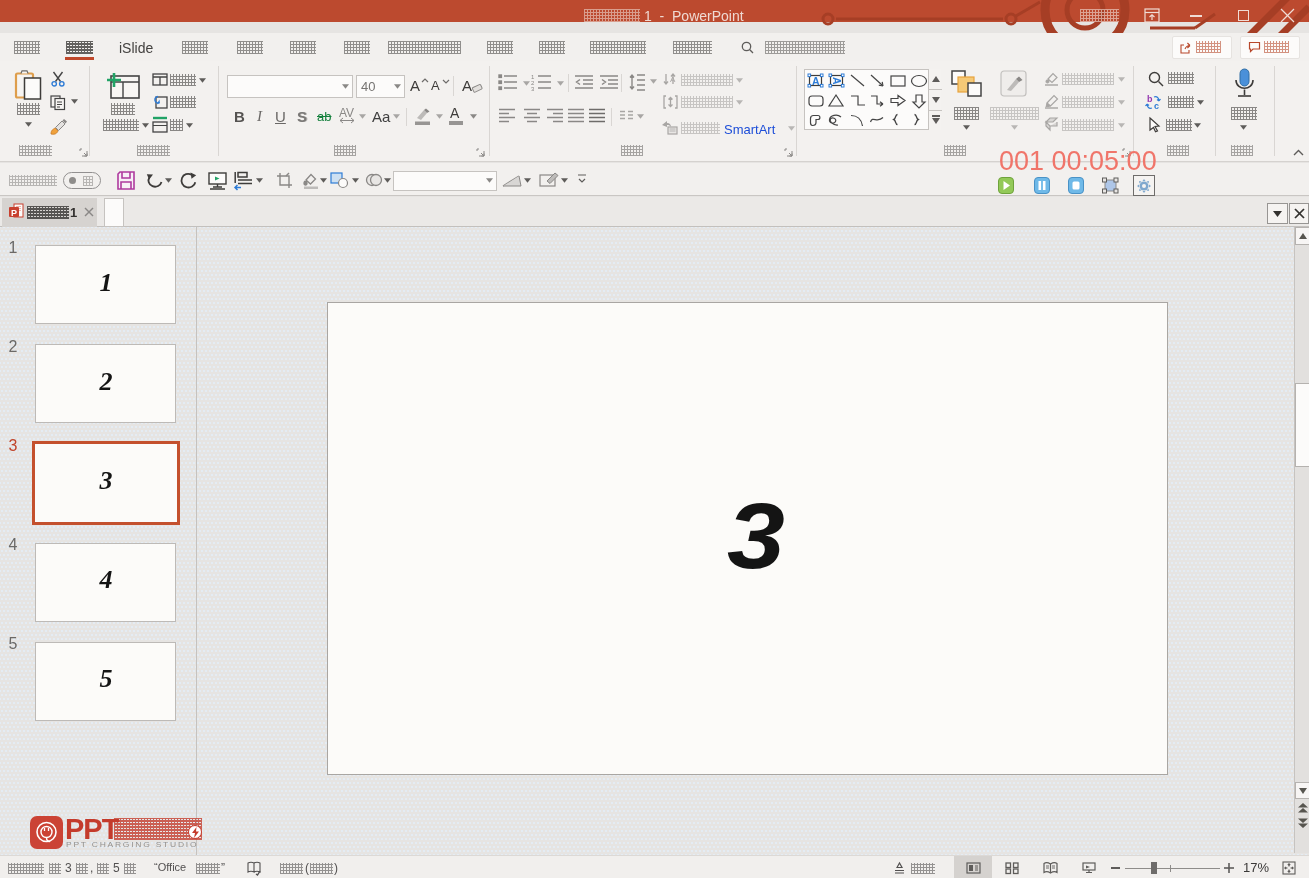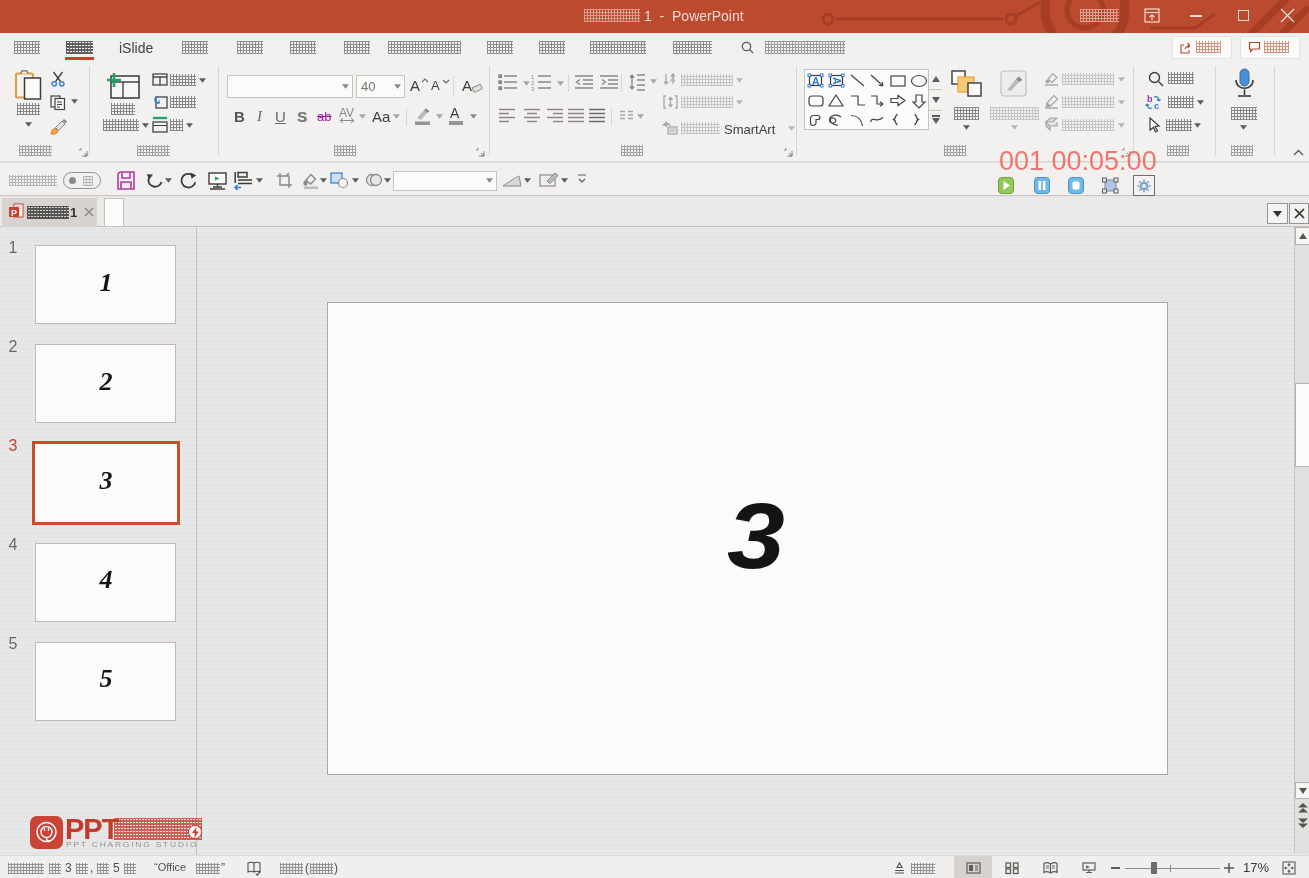--- a/index.html
+++ b/index.html
@@ -6,21 +6,21 @@
 .ab{position:absolute}
 .z{position:absolute;opacity:.58;background-image:repeating-linear-gradient(90deg,var(--c) 0 1px,transparent 1px 3px),repeating-linear-gradient(0deg,var(--c) 0 1.2px,transparent 1.2px 3px)}
 .zb{position:absolute;opacity:.78;background-image:repeating-linear-gradient(90deg,var(--c) 0 1.4px,transparent 1.4px 3px),repeating-linear-gradient(0deg,var(--c) 0 1.6px,transparent 1.6px 3px)}
 .dots{background-image:radial-gradient(circle,#E4ECF4 0.8px,transparent 1.05px),radial-gradient(circle,#E4ECF4 0.8px,transparent 1.05px);background-size:4px 8px,4px 8px;background-position:0 0,2px 4px}
 .vsep{position:absolute;width:1px;background:#D9D6D3}
 svg{position:absolute;overflow:visible}
 .tx{position:absolute;white-space:nowrap}
 </style></head>
 <body>
 
-<div class="ab" id="titlebar" style="left:0;top:0;width:1309px;height:33px;background:#BC4A2F">
+<div class="ab" id="titlebar" style="left:0;top:0;width:1309px;height:22px;background:#BC4A2F">
   <svg width="1309" height="33" viewBox="0 0 1309 33">
     <g stroke="#A63E25" fill="none">
       <circle cx="828" cy="19" r="5" stroke-width="3"></circle>
       <line x1="836" y1="19" x2="1003" y2="19" stroke-width="3"></line>
       <circle cx="1011" cy="19" r="5" stroke-width="3"></circle>
       <line x1="1016" y1="16" x2="1040" y2="2" stroke-width="3"></line>
       <circle cx="1085" cy="10" r="40" stroke-width="9"></circle>
       <circle cx="1085" cy="10" r="18" stroke-width="5"></circle>
       <line x1="1150" y1="28" x2="1195" y2="28" stroke-width="3"></line>
       <line x1="1195" y1="28" x2="1215" y2="14" stroke-width="3"></line>
@@ -187,21 +187,21 @@
     </svg>
   <div class="vsep" style="left:453px;top:15px;height:20px"></div>
   <div class="tx" style="left:462px;top:16px;font-size:15px;color:#3E3C3A">A</div>
   <svg style="left:472px;top:23px" width="12" height="9" viewBox="0 0 12 9">
       <rect x="1" y="2" width="9" height="5" rx="1" transform="rotate(-25 5 5)" fill="#E3E0DD" stroke="#8A8886" stroke-width="1"></rect>
     </svg>
   <div class="tx" style="left:234px;top:47px;font-size:15px;font-weight:bold;color:#555351">B</div>
   <div class="tx" style="left:257px;top:47px;font-size:15px;font-style:italic;font-family:'Liberation Serif',serif;color:#6a6866">I</div>
   <div class="tx" style="left:275px;top:47px;font-size:15px;text-decoration:underline;color:#6a6866">U</div>
   <div class="tx" style="left:297px;top:47px;font-size:15px;font-weight:bold;color:#7a7876;text-shadow:1px 0 #b8b6b4">S</div>
-  <div class="tx" style="left:317px;top:48px;font-size:13px;text-decoration:line-through;color:#a21caf">ab</div>
+  <div class="tx" style="left:317px;top:48px;font-size:13px;text-decoration:line-through;color:#15803d">ab</div>
   <div class="tx" style="left:339px;top:45px;font-size:12px;color:#8A8886">AV</div>
   <svg style="left:339px;top:56px" width="16" height="7" viewBox="0 0 16 7" stroke="#8A8886" fill="none" stroke-width="1">
       <path d="M1 3.5 H15 M4 1 L1 3.5 L4 6 M12 1 L15 3.5 L12 6"></path>
     </svg>
   <svg style="left:359px;top:53px" width="7" height="5" viewBox="0 0 8 5" fill="#A8A6A4">
       <path d="M0 0 H8 L4 5 Z"></path>
     </svg>
   <div class="tx" style="left:372px;top:47px;font-size:15px;color:#404040">Aa</div>
   <svg style="left:393px;top:53px" width="7" height="5" viewBox="0 0 8 5" fill="#A8A6A4">
       <path d="M0 0 H8 L4 5 Z"></path>
@@ -290,21 +290,21 @@
   <div class="z" style="left:681px;top:35px;width:52px;height:12px;--c:#A8A6A4"></div>
   <svg style="left:736px;top:39px" width="7" height="5" viewBox="0 0 8 5" fill="#B8B6B4">
       <path d="M0 0 H8 L4 5 Z"></path>
     </svg>
   <svg style="left:661px;top:59px" width="17" height="15" viewBox="0 0 17 15" fill="none">
     <path d="M1 5 L6 1 L6 3 C9 3 10 5 10 7 C9 5.5 8 5 6 5 L6 7 Z" fill="#A8A6A4"></path>
     <rect x="7" y="7" width="9" height="7" stroke="#A8A6A4" stroke-width="1.2" fill="#E8E6E4"></rect>
       <path d="M8.5 9 H14.5 M8.5 11 H14.5" stroke="#A8A6A4" stroke-width="0.8"></path>
   </svg>
   <div class="z" style="left:681px;top:61px;width:39px;height:12px;--c:#A8A6A4"></div>
-  <div class="tx" style="left:724px;top:61px;font-size:13px;color:#404040">SmartArt</div>
+  <div class="tx" style="left:724px;top:61px;font-size:13px;color:#1d4ed8">SmartArt</div>
   <svg style="left:788px;top:65px" width="7" height="5" viewBox="0 0 8 5" fill="#B8B6B4">
       <path d="M0 0 H8 L4 5 Z"></path>
     </svg>
 
   <div class="ab" style="left:804px;top:8px;width:137px;height:61px;background:#FCFBFA;border:1px solid #C6C3C0"></div>
   <svg style="left:807px;top:11px" width="120" height="56" viewBox="0 0 120 56" fill="none" stroke="#444" stroke-width="1.2">
     <g stroke="#3E3C3A" stroke-width="1.2">
       <rect x="2.5" y="3.5" width="12" height="10"></rect>
       <g fill="#fff" stroke="#2E7CD6" stroke-width="1">
           <rect x="1" y="2" width="2.6" height="2.6"></rect>

